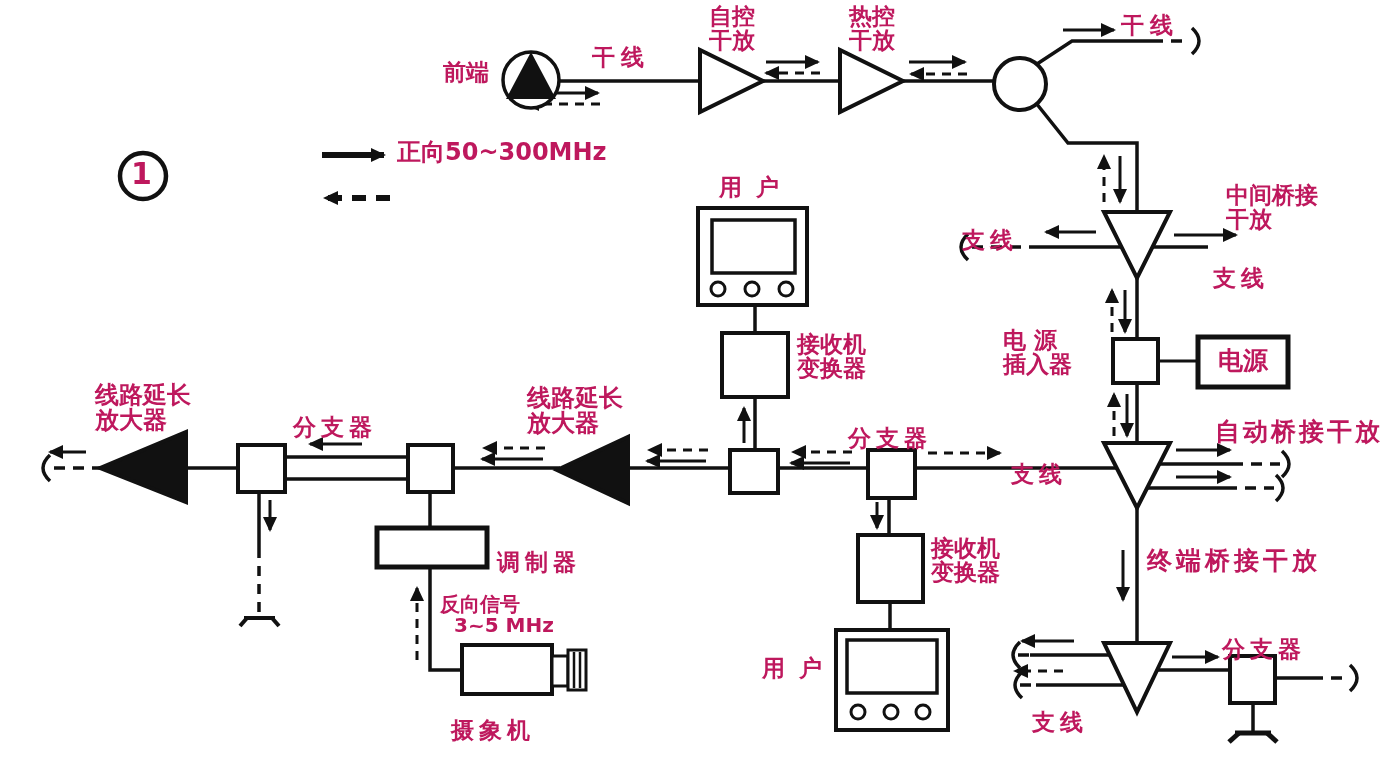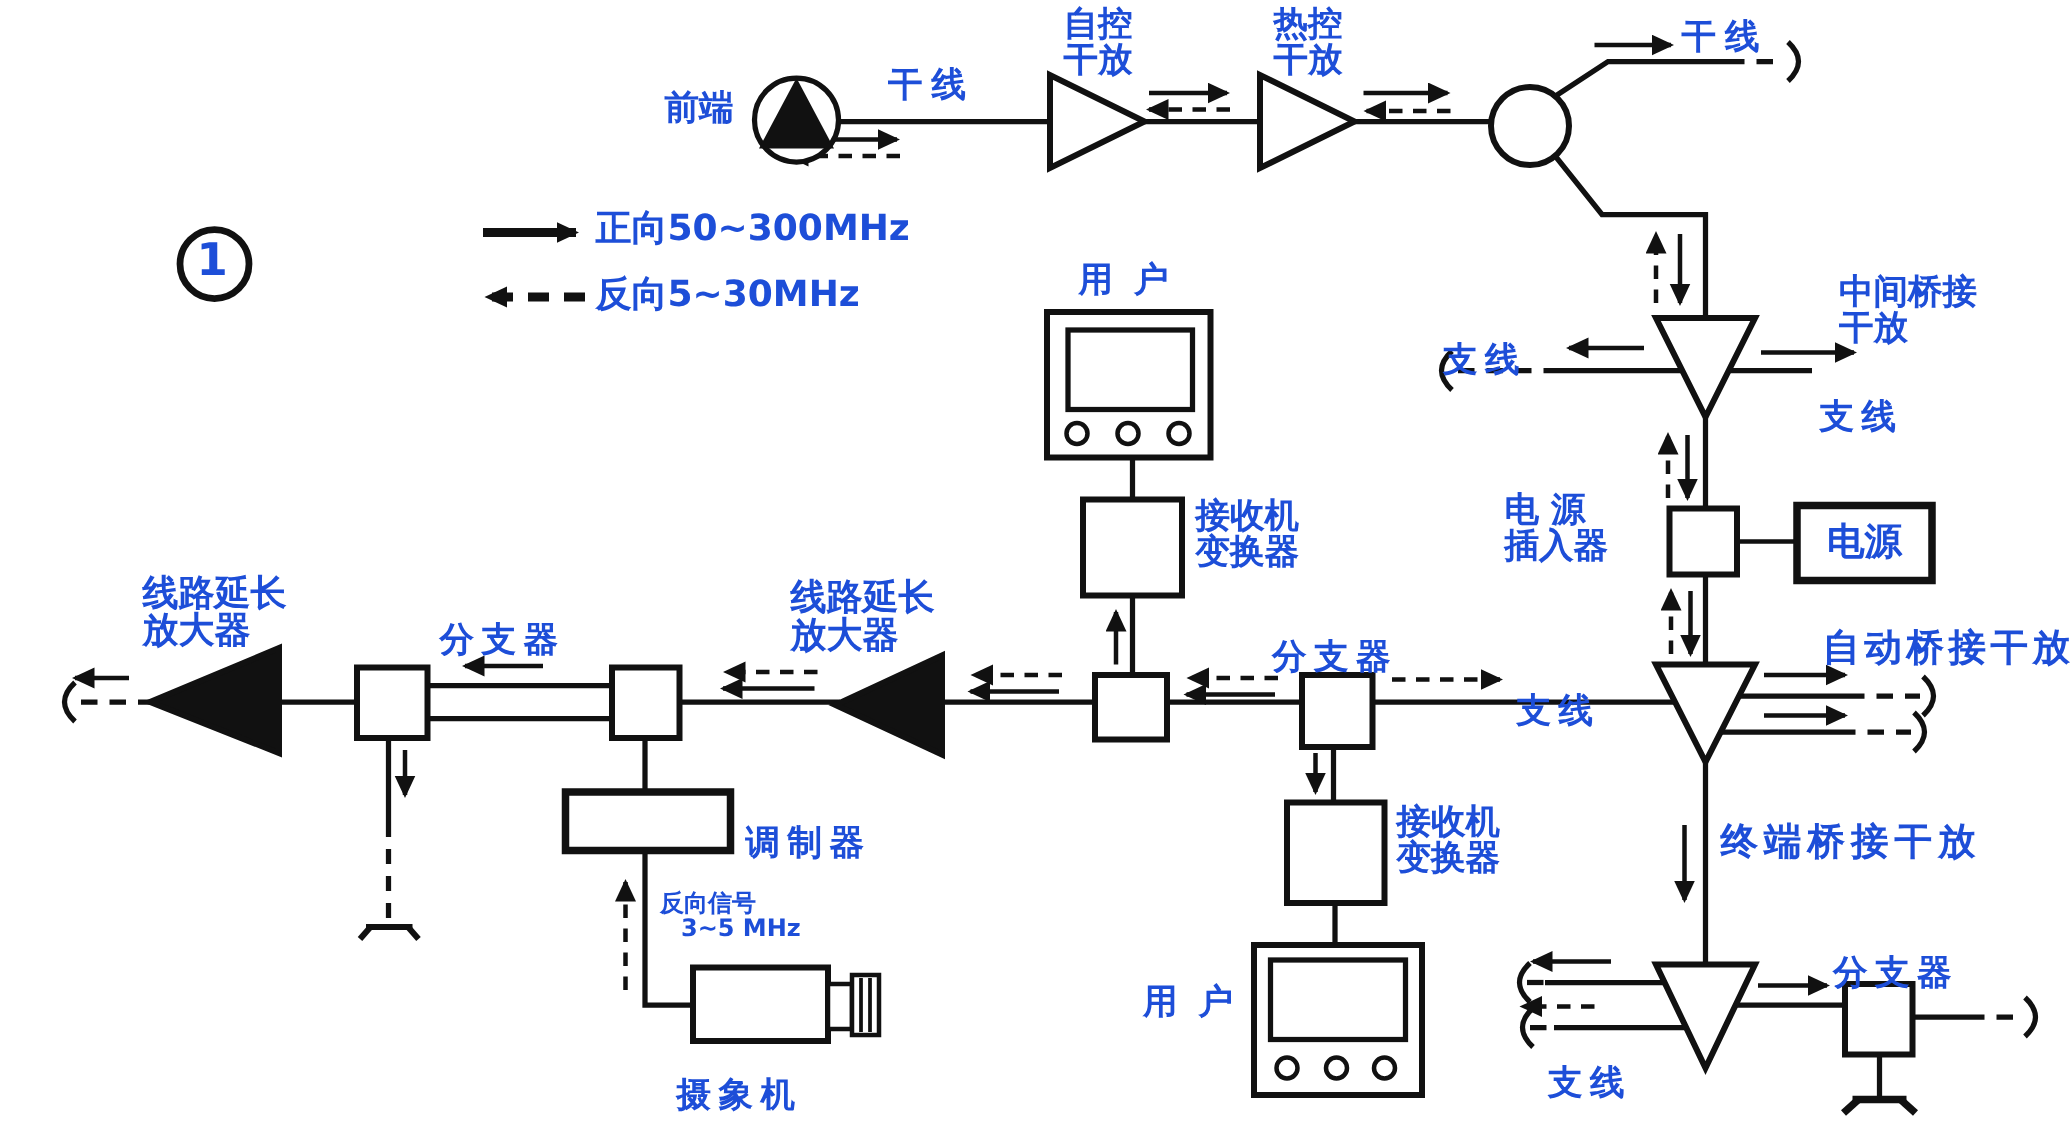--- a/index.html
+++ b/index.html
@@ -1,19 +1,19 @@
 <!DOCTYPE html>
 <html><head>
 <meta charset="utf-8">
 <style>
   html,body{margin:0;padding:0;background:#fff;}
   #stage{position:relative;width:1380px;height:757px;background:#fff;overflow:hidden;
          font-family:"DejaVu Sans",sans-serif;color:#111;}
   svg{position:absolute;left:0;top:0;}
-  .lbl{position:absolute;font-weight:bold;color:#1d4ed8;font-size:23px;line-height:1.05;white-space:nowrap;}
+  .lbl{position:absolute;font-weight:bold;color:#be185d;font-size:23px;line-height:1.05;white-space:nowrap;}
   .two>div{white-space:nowrap;}
   .ctr{text-align:center;}
   .sp6{letter-spacing:6px;}
   .sp5{letter-spacing:5px;margin-top:20px;}
   .sp14{letter-spacing:14px;}
 </style>
 </head>
 <body>
 
 <div id="stage">
@@ -178,21 +178,20 @@
     <circle cx="858" cy="712" r="7"></circle>
     <circle cx="891" cy="712" r="7"></circle>
     <circle cx="923" cy="712" r="7"></circle>
     <line x1="574" y1="652" x2="574" y2="688" stroke-width="2.5"></line>
     <line x1="580" y1="652" x2="580" y2="688" stroke-width="2.5"></line>
   </g>
 </svg>
 
 <div class="lbl" style="left:131px;top:158px;width:24px;font-size:30px;">1</div>
 <div class="lbl" style="left:397px;top:140px;font-size:24px;">正向50~300MHz</div>
-<div class="lbl" style="left:397px;top:184px;font-size:24px;">反向5~30MHz</div>
 
 <div class="lbl" style="left:443px;top:60px;">前端</div>
 <div class="lbl sp6" style="left:592px;top:45px;">干线</div>
 <div class="lbl two ctr" style="left:690px;top:4px;width:84px;">
   <div>自控</div>
   <div>干放</div>
 </div>
 <div class="lbl two ctr" style="left:830px;top:4px;width:84px;">
   <div>热控</div>
   <div>干放</div>
@@ -222,21 +221,21 @@
 <div class="lbl two" style="left:95px;top:383px;font-size:24px;">
   <div>线路延长</div>
   <div>放大器</div>
 </div>
 <div class="lbl sp5" style="left:293px;top:395px;">分支器</div>
 <div class="lbl two" style="left:527px;top:386px;font-size:24px;">
   <div>线路延长</div>
   <div>放大器</div>
 </div>
 <div class="lbl sp5" style="left:497px;top:530px;">调制器</div>
-<div class="lbl two" style="left:440px;top:594px;font-size:16px;">
+<div class="lbl two" style="left:440px;top:594px;font-size:20px;">
   <div>反向信号</div>
   <div style="padding-left:14px;text-align:right;">3~5 MHz</div>
 </div>
 <div class="lbl sp5" style="left:451px;top:698px;">摄象机</div>
 
 <div class="lbl sp5" style="left:848px;top:406px;">分支器</div>
 
 <div class="lbl sp14" style="left:719px;top:175px;">用户</div>
 <div class="lbl two" style="left:797px;top:332px;">
   <div>接收机</div>

